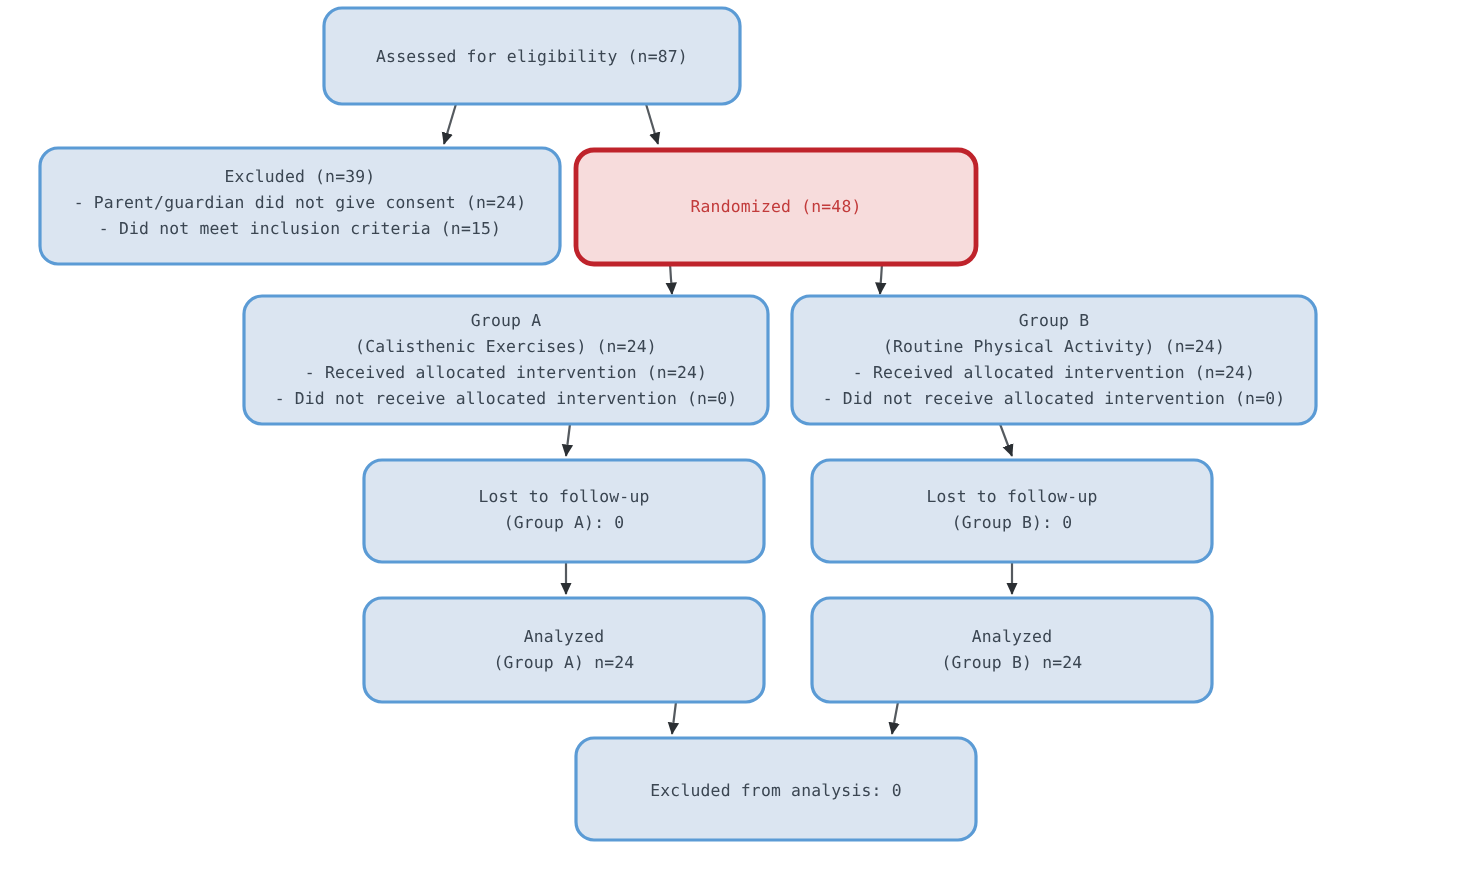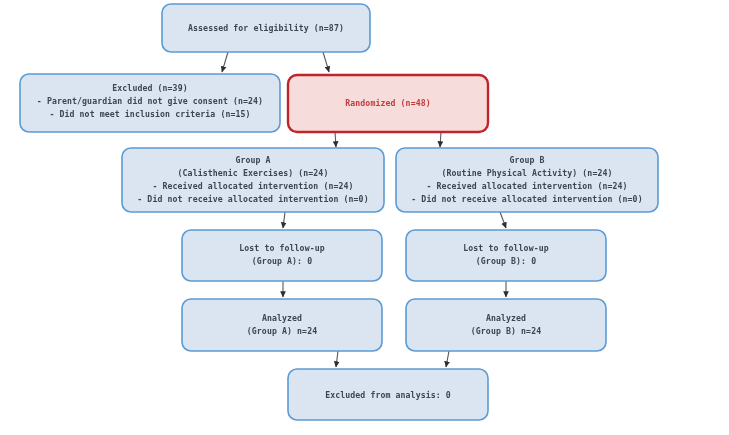--- a/index.html
+++ b/index.html
@@ -11,21 +11,20 @@
     width: 729px;
     height: 435px;
     font-family: "DejaVu Sans Mono", "Liberation Mono", monospace;
     overflow: hidden;
   }
   #diagram {
     position: relative;
     width: 729px;
     height: 435px;
     background: #ffffff;
-    font-weight: bold;
   }
   svg#flow {
     position: absolute;
     top: 0;
     left: 0;
     width: 729px;
     height: 435px;
   }
   .node-box {
     fill: #dbe5f1;

